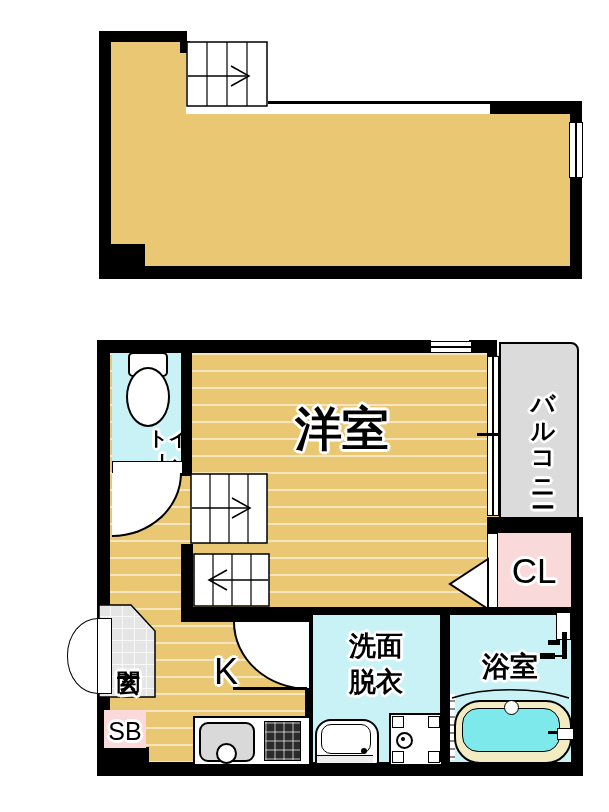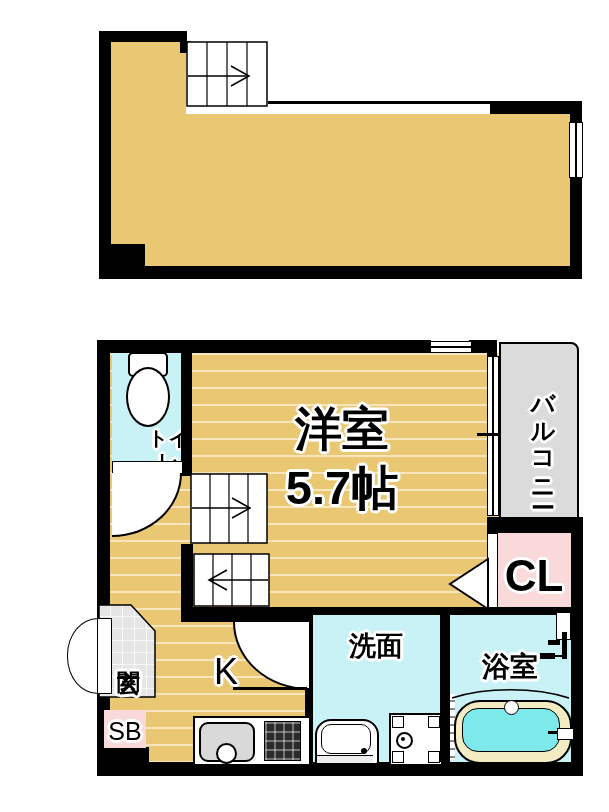--- a/index.html
+++ b/index.html
@@ -82,21 +82,21 @@
 
     <div class="abs" style="left:499px;top:342px;width:76px;height:176px;background:#DBDBDB;border:2px solid #000;border-top-right-radius:8px;"></div>
     <div class="lbl vert" style="left:519px;top:366px;width:38px;height:142px;font-size:24px;">バルコニー</div>
     <div class="abs whitebox" style="left:487px;top:356px;width:10px;height:158px;border-width:1.5px;">
       <div class="abs" style="left:4px;top:0;width:1.5px;height:100%;background:#000;"></div>
     </div>
     <div class="wall" style="left:477px;top:433px;width:22px;height:2.5px;"></div>
 
     <div class="wall" style="left:487px;top:517px;width:96px;height:16px;"></div>
     <div class="abs pink" style="left:497px;top:533px;width:74px;height:74px;"></div>
-    <div class="lbl" style="left:497px;top:551px;width:74px;font-size:44px;font-weight:bold;">CL</div>
+    <div class="lbl" style="left:497px;top:551px;width:74px;font-size:35px;font-weight:normal;">CL</div>
     <div class="abs whitebox" style="left:487px;top:533px;width:9px;height:74px;border-width:1.5px;"></div>
     <div class="abs" style="left:446px;top:556px;">
       <svg width="44" height="56">
           <polygon points="42,3 42,53 4,28" fill="#fff" stroke="#000" stroke-width="2"></polygon>
         </svg>
     </div>
 
     <div class="wall" style="left:181px;top:607px;width:402px;height:15px;"></div>
     <div class="wall" style="left:181px;top:544px;width:12px;height:78px;"></div>
     <div class="abs" style="left:190px;top:473px;">
@@ -115,21 +115,20 @@
         <line x1="20" y1="1" x2="20" y2="53" stroke="#000" stroke-width="1.2"></line>
         <line x1="39" y1="1" x2="39" y2="53" stroke="#000" stroke-width="1.2"></line>
         <line x1="58" y1="1" x2="58" y2="53" stroke="#000" stroke-width="1.2"></line>
         <line x1="16" y1="27" x2="75" y2="27" stroke="#000" stroke-width="1.5"></line>
         <polyline points="34,17 16,27 34,37" fill="none" stroke="#000" stroke-width="1.5"></polyline>
       </svg>
     </div>
 
     <div class="lbl" style="left:167px;top:400px;width:350px;font-size:47px;line-height:1.25;text-align:center;">
       <div>洋室</div>
-      <div>5.7帖</div>
     </div>
 
     <div class="wall" style="left:305px;top:615px;width:8px;height:147px;"></div>
     <div class="abs" style="left:233px;top:622px;width:74px;height:66px;background:#fff;border-left:2px solid #000;border-bottom:2px solid #000;border-bottom-left-radius:100% 100%;"></div>
     <div class="wall" style="left:233px;top:687px;width:74px;height:2.5px;"></div>
     <div class="lbl" style="left:196px;top:651px;width:60px;font-size:36px;font-weight:normal;">K</div>
 
     <div class="abs" style="left:98px;top:604px;">
       <svg width="58" height="94">
         <defs>
@@ -149,20 +148,21 @@
     <div class="lbl" style="left:104px;top:717px;width:42px;font-size:25px;font-weight:normal;">SB</div>
 
     <div class="abs whitebox" style="left:193px;top:716px;width:114px;height:46px;border-width:2px;"></div>
     <div class="abs" style="left:199px;top:722px;width:52px;height:36px;background:#D9D9D9;border:2px solid #000;border-radius:9px;"></div>
     <div class="abs" style="left:216px;top:743px;width:17px;height:17px;background:#fff;border:2px solid #000;border-radius:50%;"></div>
     <div class="abs" style="left:264px;top:721px;width:35px;height:38px;border:1.5px solid #000;background-color:#2B2B2B;background-image:repeating-linear-gradient(0deg,rgba(255,255,255,.35) 0 2px,transparent 2px 9px),repeating-linear-gradient(90deg,rgba(255,255,255,.35) 0 2px,transparent 2px 9px);"></div>
 
     <div class="abs cyan" style="left:313px;top:615px;width:127px;height:147px;"></div>
     <div class="lbl" style="left:324px;top:628px;width:104px;font-size:27px;line-height:1.35;">
       <div>洗面</div>
+      <div>脱衣</div>
     </div>
     <div class="abs" style="left:315px;top:719px;width:60px;height:42px;background:#fff;border:2px solid #000;border-radius:16px 16px 3px 3px;">
       <div class="abs" style="left:4px;top:3px;width:48px;height:28px;border:1.5px solid #000;border-radius:10px;"></div>
       <div class="abs" style="left:0px;bottom:0;width:56px;height:7px;background:#EDEDED;border-top:1.5px solid #000;"></div>
       <div class="abs" style="right:10px;bottom:9px;width:6px;height:6px;background:#000;border-radius:50%;"></div>
     </div>
     <div class="abs" style="left:389px;top:713px;width:50px;height:49px;background:#fff;border:2px solid #000;">
       <div class="abs" style="left:1px;top:1px;width:10px;height:10px;border:1.5px solid #000;"></div>
       <div class="abs" style="right:1px;top:1px;width:10px;height:10px;border:1.5px solid #000;"></div>
       <div class="abs" style="left:1px;bottom:1px;width:10px;height:10px;border:1.5px solid #000;"></div>

